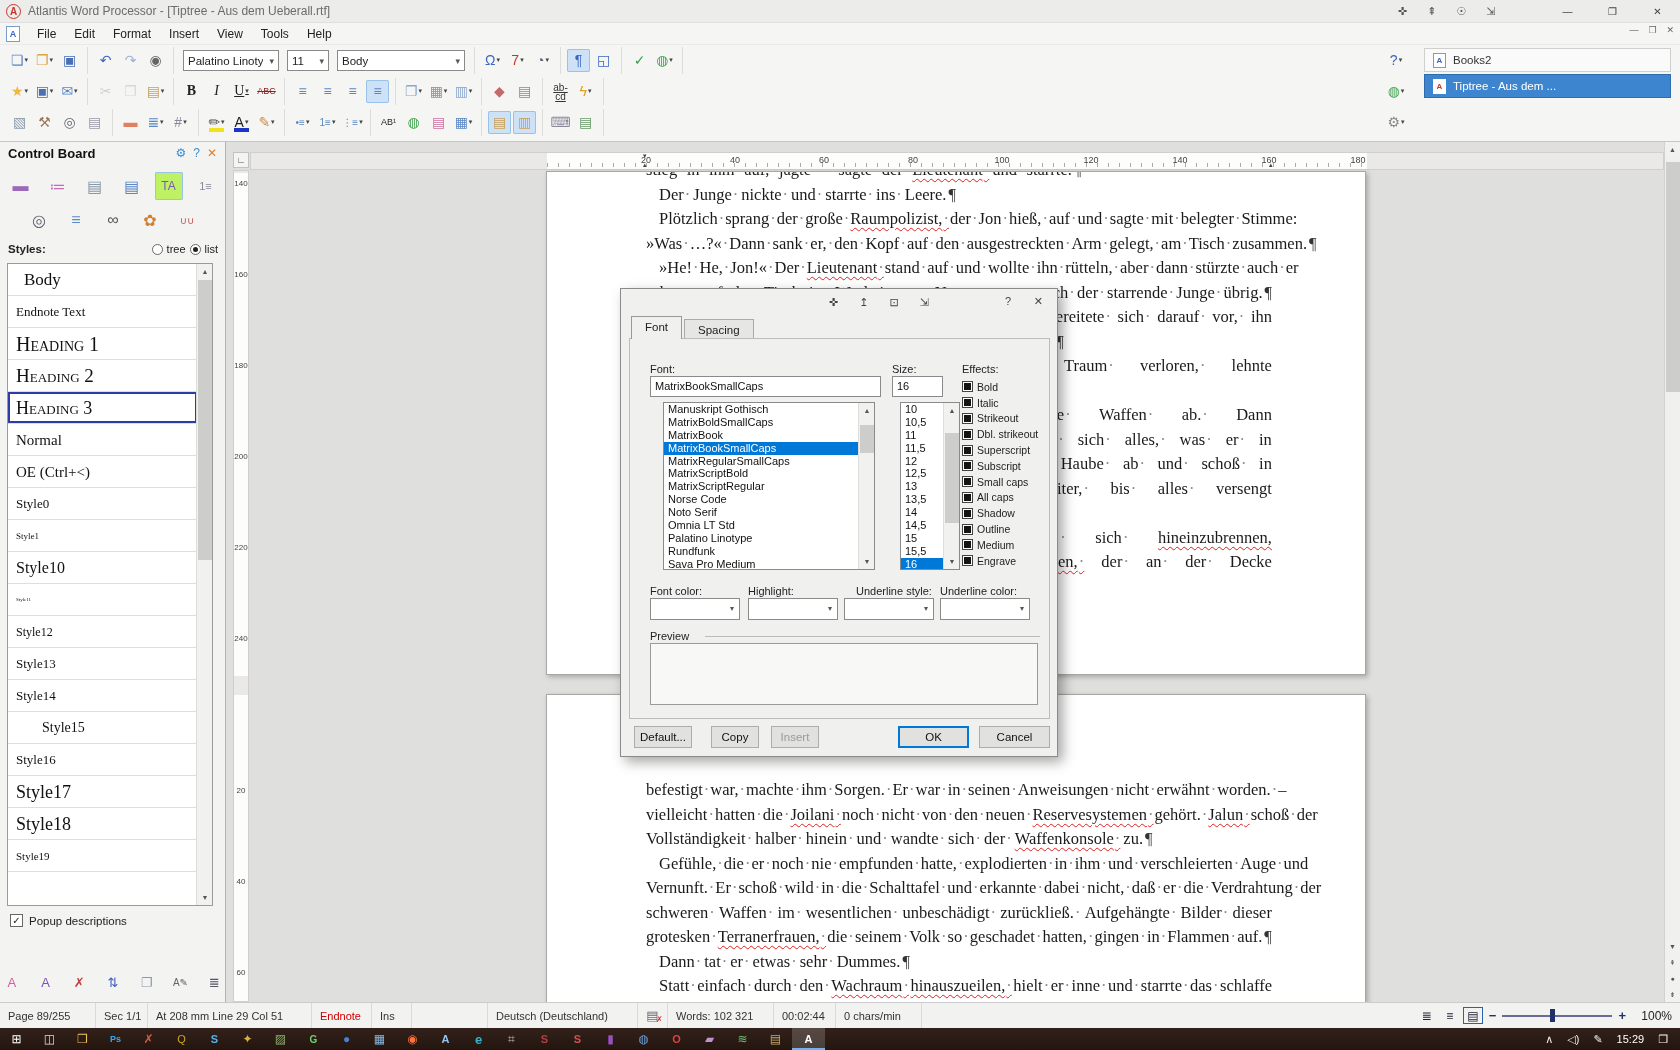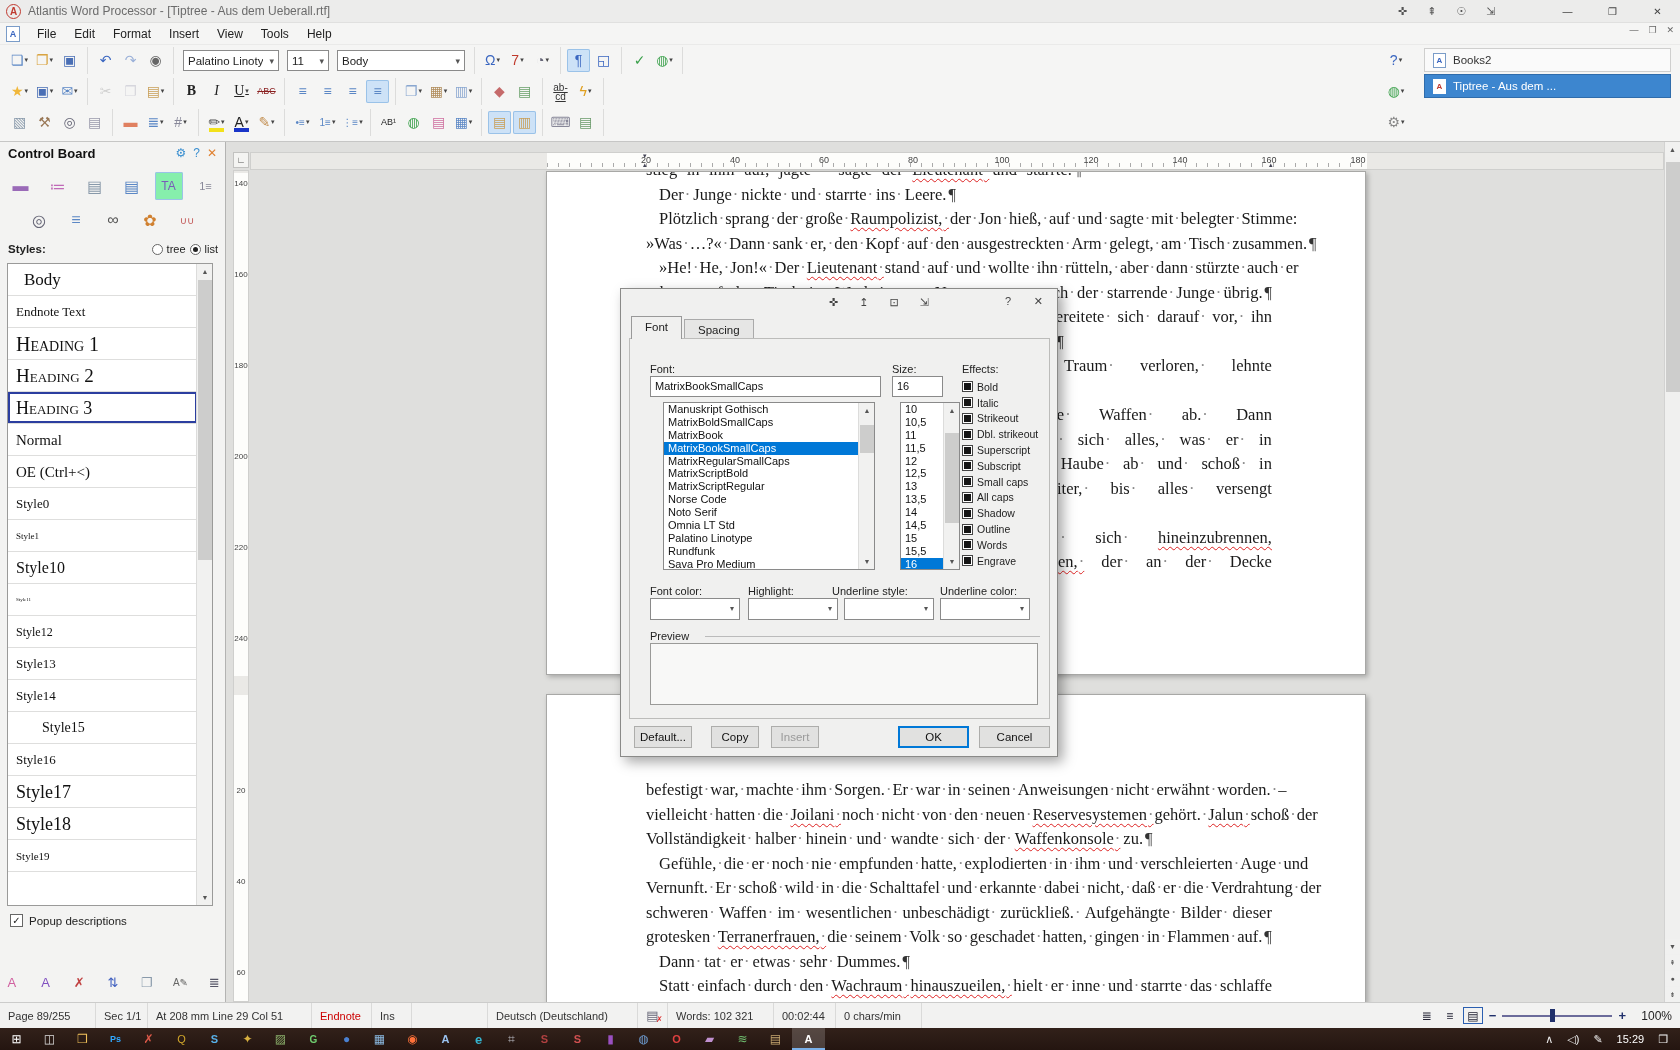--- a/index.html
+++ b/index.html
@@ -48,21 +48,21 @@
   .doctab.active{background:#3d86cf;border-color:#2f6cab;color:#fff}
   .doctab.active .dico{border-color:#fff;color:#c03a30}
 
   
   .cboard{left:0;top:142px;width:226px;height:860px;background:#f3f3f2;border-right:1px solid #b3b3b2}
   .cbhead{position:absolute;left:8px;top:4px;font-size:13px;font-weight:bold;color:#111}
   .cbheadicons{position:absolute;right:8px;top:4px;display:flex;gap:7px}
   .cbheadicons .mini{font-size:12px}
   .cbrow{position:absolute;left:0;width:226px;display:flex;justify-content:center;gap:9px}
   .cbrow .cbi{width:28px;height:28px;display:inline-flex;align-items:center;justify-content:center;font-size:16px;border-radius:2px}
-  .cbrow .cbi.on{background:#86efac;box-shadow:inset 0 0 0 1px #9ac2e8}
+  .cbrow .cbi.on{background:#bef264;box-shadow:inset 0 0 0 1px #9ac2e8}
   .stylehdr{position:absolute;left:8px;top:101px;width:210px;display:flex;align-items:center;font-size:11.5px;font-weight:bold}
   .stylehdr .rgrp{margin-left:auto;display:flex;align-items:center;gap:4px;font-weight:normal;font-size:11px}
   .rdo{width:11px;height:11px;border:1px solid #666;border-radius:50%;background:#fff;display:inline-flex;align-items:center;justify-content:center}
   .rdo.sel::after{content:"";width:5px;height:5px;border-radius:50%;background:#222}
   .stylelist{position:absolute;left:7px;top:121px;width:206px;height:643px;background:#fff;border:1px solid #9a9a99;overflow:hidden}
   .styleitem{display:block;position:relative;height:32px;line-height:32px;padding-left:8px;border-bottom:1px solid #dededd;font-family:"Liberation Serif",serif;color:#111;white-space:nowrap;overflow:hidden;width:189px}
   .styleitem.on{box-shadow:inset 0 0 0 2px #2b3e9f}
   .sb{position:absolute;right:0;top:0;width:16px;height:100%;background:#f1f1f0;border-left:1px solid #dcdcdb}
   .sba{position:absolute;left:0;width:16px;height:15px;display:flex;align-items:center;justify-content:center;font-size:7px;color:#555;background:#f1f1f0}
   .sbt{position:absolute;left:1px;width:14px;background:#cdcdcc}
@@ -735,33 +735,33 @@
           <span class="fxr">
             <span class="cbx"></span>
             <span>Shadow</span>
           </span>
           <span class="fxr">
             <span class="cbx"></span>
             <span>Outline</span>
           </span>
           <span class="fxr">
             <span class="cbx"></span>
-            <span>Words</span>
+            <span>Medium</span>
           </span>
           <span class="fxr">
             <span class="cbx"></span>
             <span>Engrave</span>
           </span>
         </div>
 
       <span class="plabel" style="left:20px;top:246px">Font color:</span>
       <span class="ddx" style="left:20px;top:259px"></span>
       <span class="plabel" style="left:118px;top:246px">Highlight:</span>
       <span class="ddx" style="left:118px;top:259px"></span>
-      <span class="plabel" style="left:202px;top:246px">Underline style:</span>
+      <span class="plabel" style="left:226px;top:246px">Underline style:</span>
       <span class="ddx" style="left:214px;top:259px"></span>
       <span class="plabel" style="left:310px;top:246px">Underline color:</span>
       <span class="ddx" style="left:310px;top:259px"></span>
 
       <span class="plabel" style="left:20px;top:291px">Preview</span>
       <span class="pvline"></span>
       <div class="pvbox"></div>
     </div>
     <span class="dbtn" style="left:13px;width:58px">Default...</span>
     <span class="dbtn" style="left:90px;width:48px">Copy</span>

